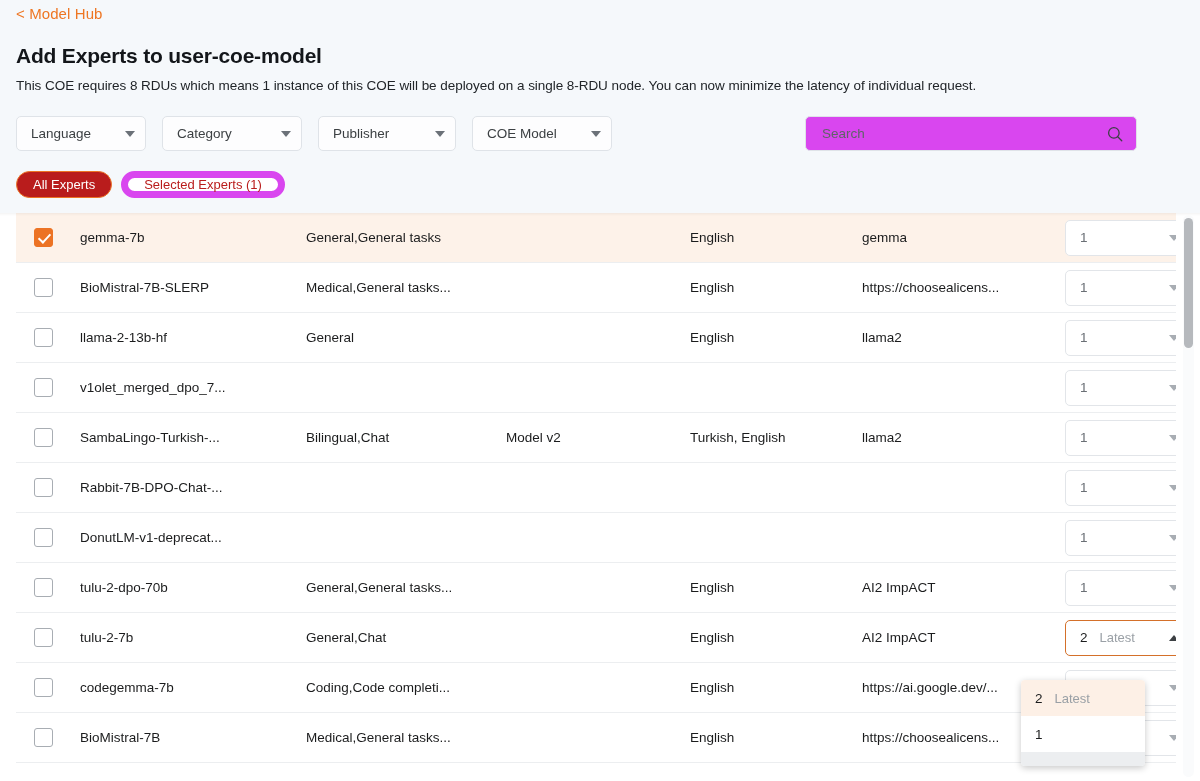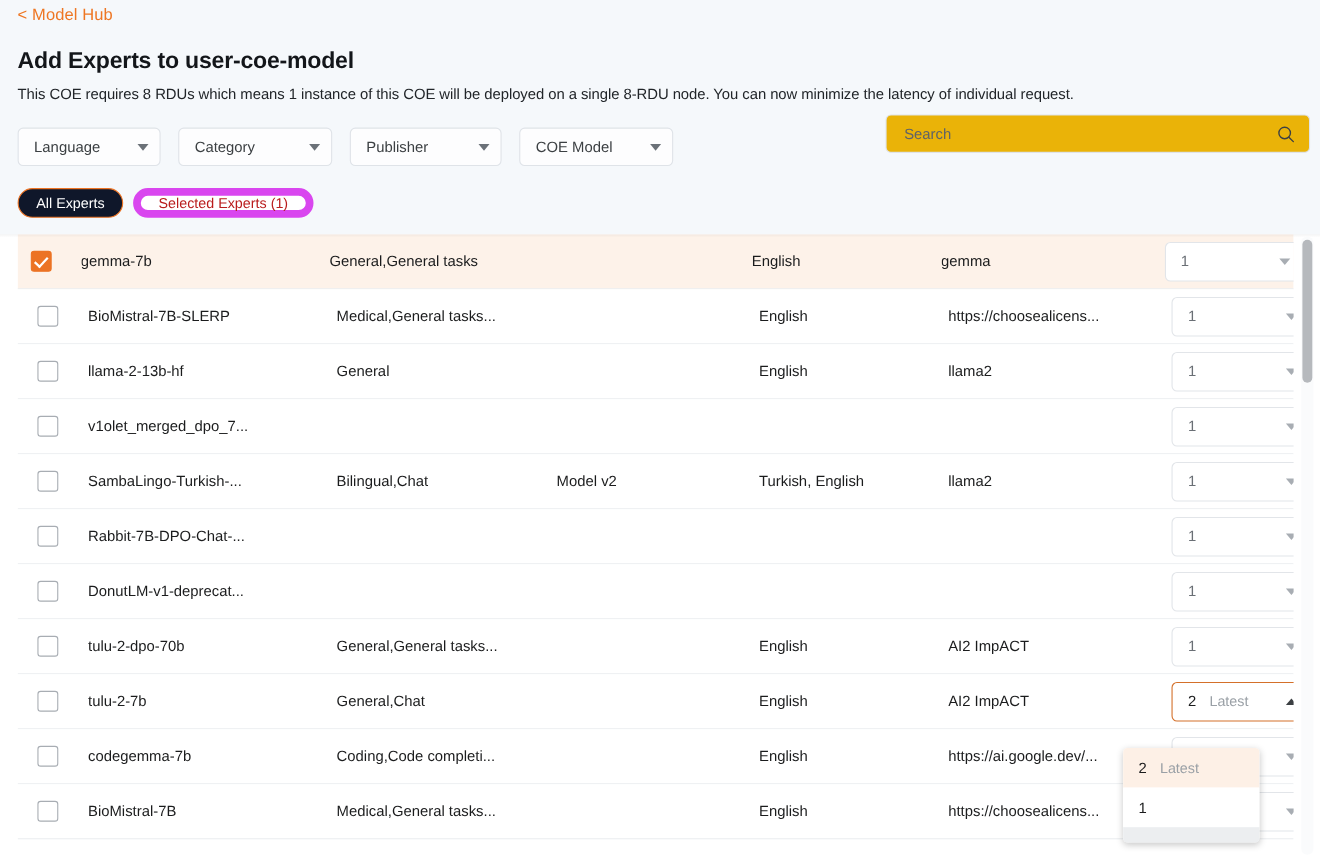--- a/index.html
+++ b/index.html
@@ -52,44 +52,44 @@
     border-right: 5px solid transparent;
     border-top: 6px solid #6b7178;
   }
   .fw-category  { width: 140px; }
   .fw-language  { width: 130px; }
   .fw-publisher { width: 138px; }
   .fw-coemodel  { width: 140px; }
 
   
   .search-box {
-    position: absolute; left: 805px; top: 104px;
-    width: 386px; height: 35px;
+    position: absolute; left: 805px; top: 116px;
+    width: 332px; height: 35px;
     border: 1px solid #dfe3e8; border-radius: 5px;
-    background: #eab308;
+    background: #d946ef;
     display: flex; align-items: center;
     padding: 0 12px 0 14px;
   }
   .search-input {
     flex: 1 1 auto; border: none; outline: none; background: transparent;
     font-family: "Liberation Sans", sans-serif;
     font-size: 13.5px; color: #3c4043;
   }
   .search-input::placeholder { color: #5f6368; opacity: 1; }
   .search-icon { width: 18px; height: 18px; flex: 0 0 auto; cursor: pointer; }
 
   
   .pill-bar { position: absolute; left: 16px; top: 171px; display: flex; gap: 9px; }
   .pill {
     height: 27px; border-radius: 14px;
     display: flex; align-items: center; justify-content: center;
     padding: 0 16px; font-size: 13px;
     cursor: pointer; user-select: none; white-space: nowrap;
   }
-  .pill.active { background: #0f172a; color: #ffffff; border: 1px solid #ec7324; }
+  .pill.active { background: #b91c1c; color: #ffffff; border: 1px solid #ec7324; }
   .pill.inactive { background: #ffffff; color: #b91c1c; border: 7px solid #d946ef; }
 
   
   .table-wrap {
     position: absolute; left: 0; top: 213px;
     width: 1200px; height: 568px;
     background: #ffffff;
     overflow: hidden;
   }
   .table-clip {
@@ -98,21 +98,21 @@
     overflow: hidden;
   }
   .row {
     position: relative;
     height: 50px; width: 1160px;
     display: flex; align-items: center;
     border-bottom: 1px solid #eceef0;
     background: #ffffff;
     font-size: 13.5px; color: #1b1c1d;
   }
-  .row.selected { background: #fdf2e9; justify-content: center; }
+  .row.selected { background: #fdf2e9; }
   .c-check { width: 64px; flex: 0 0 64px; display: flex; align-items: center; padding-left: 18px; }
   .c-name  { width: 186px; flex: 0 0 186px; white-space: nowrap; overflow: hidden; }
   .c-cat   { width: 200px; flex: 0 0 200px; white-space: nowrap; overflow: hidden; margin-left: 40px; }
   .c-arch  { width: 184px; flex: 0 0 184px; white-space: nowrap; overflow: hidden; }
   .c-lang  { width: 172px; flex: 0 0 172px; white-space: nowrap; overflow: hidden; }
   .c-pub   { width: 200px; flex: 0 0 200px; white-space: nowrap; overflow: hidden; }
   .c-ver   { flex: 1 1 auto; display: flex; align-items: center; padding-left: 3px; }
 
   .cbox {
     width: 19px; height: 19px; border-radius: 3px;

